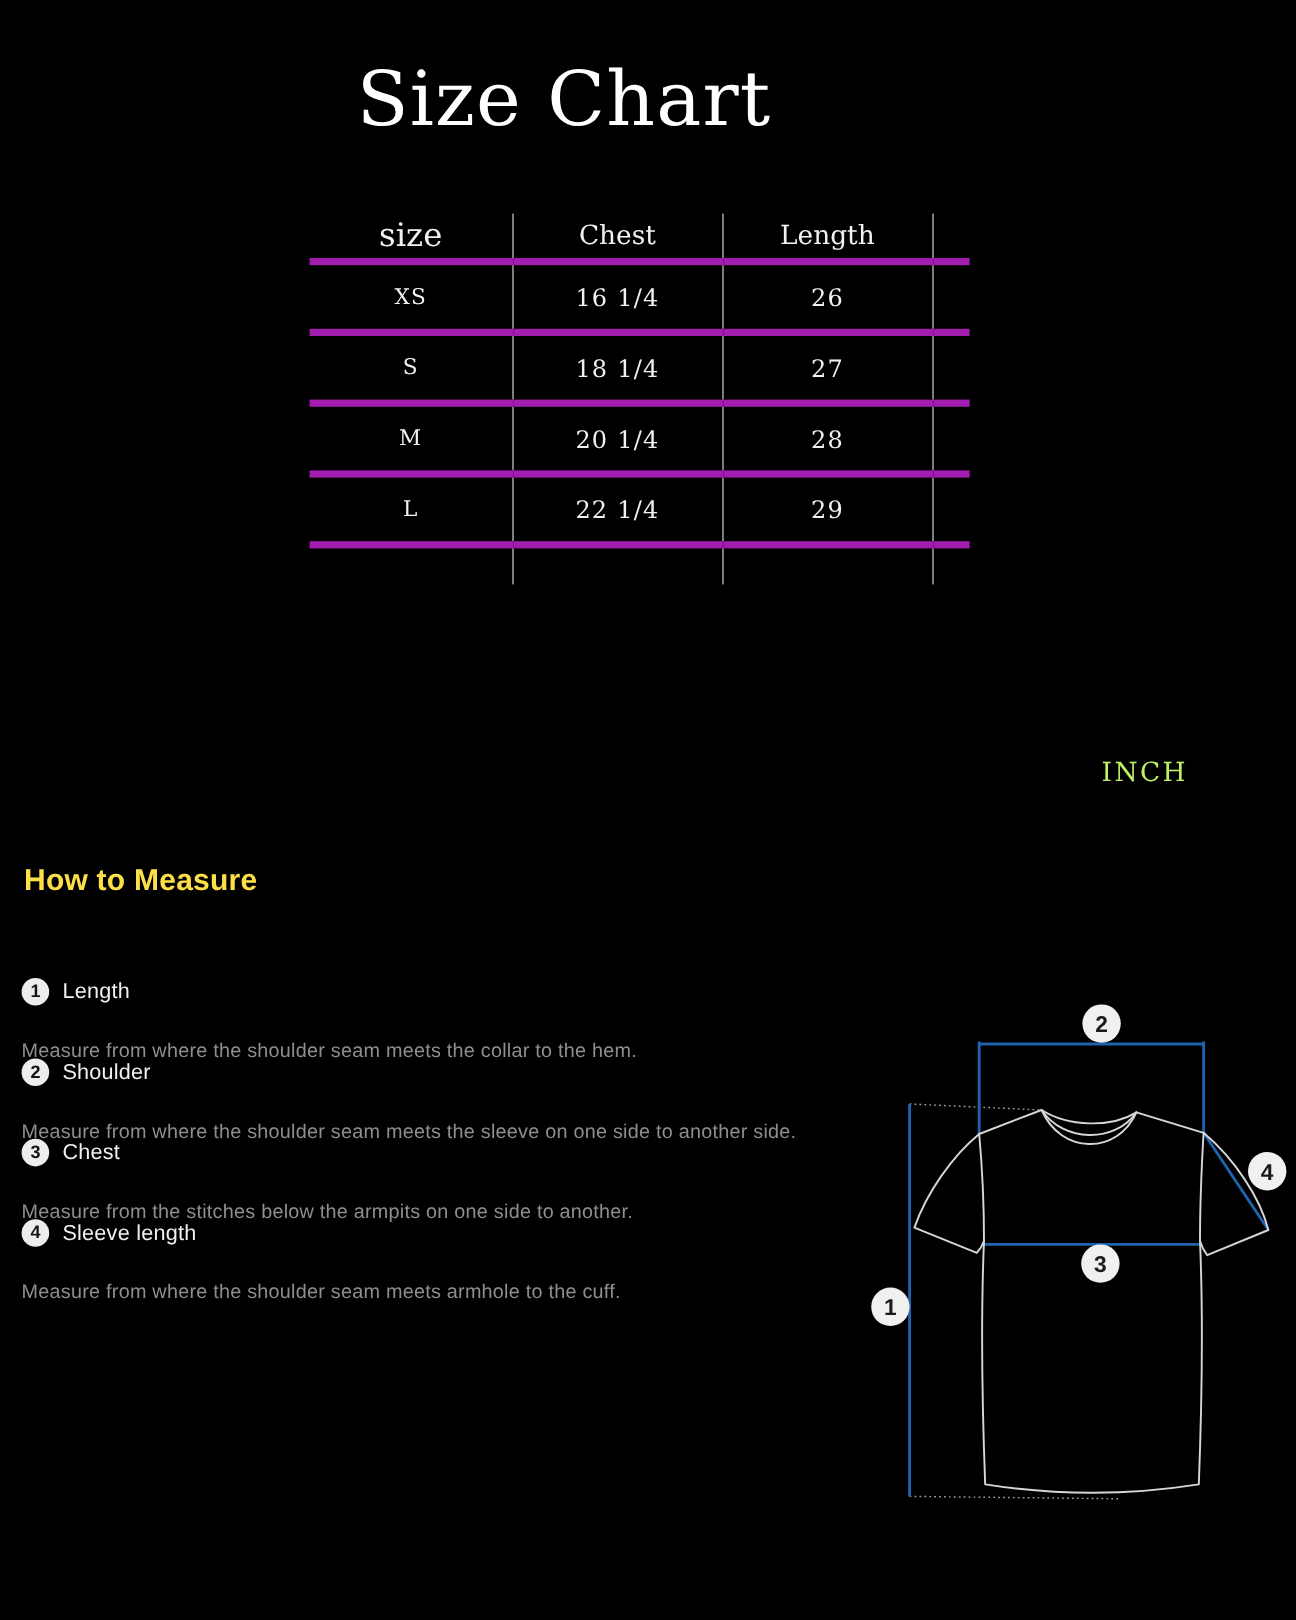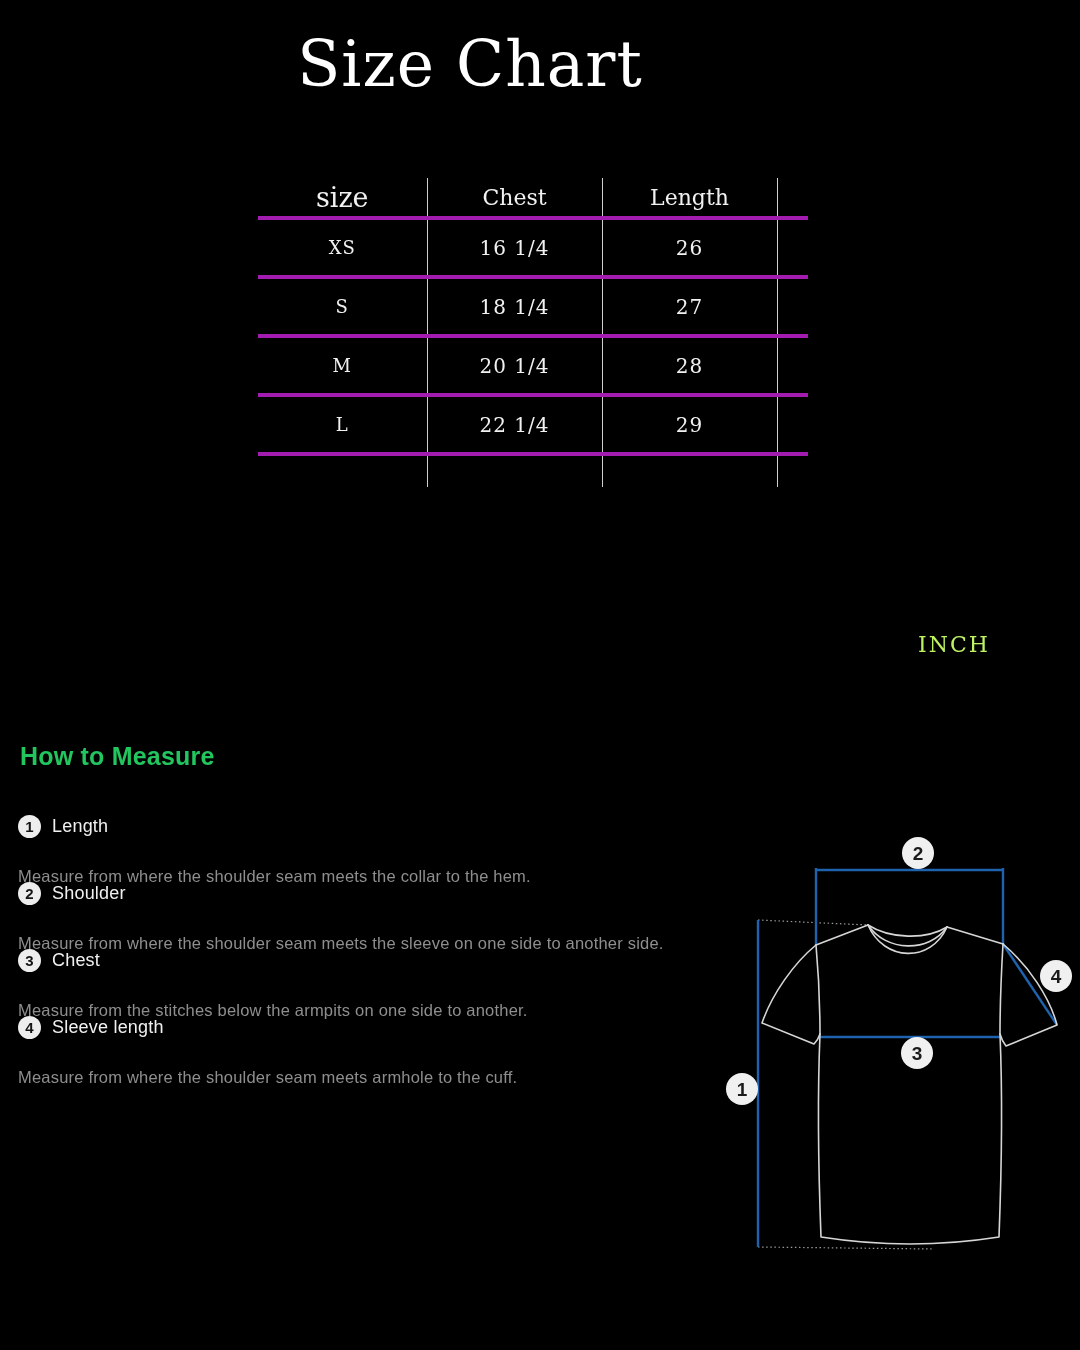--- a/index.html
+++ b/index.html
@@ -7,21 +7,21 @@
   body {
     position: relative;
     background: #000000;
     overflow: hidden;
     font-family: "Liberation Sans", sans-serif;
   }
 
   
   .chart-title {
     position: absolute;
-    top: 28px; left: 0; width: 940px;
+    top: 46px; left: 0; width: 940px;
     text-align: center;
     color: #ffffff;
     font-family: "DejaVu Serif", "Liberation Serif", serif;
     font-size: 63px;
     font-weight: 500;
     letter-spacing: 1px;
   }
 
   .size-table {
     position: absolute;
@@ -32,21 +32,21 @@
     color: #f1f1f1;
     font-family: "DejaVu Serif", "Liberation Serif", serif;
     text-align: center;
   }
   .size-table col.c-size   { width: 169px; }
   .size-table col.c-chest  { width: 175px; }
   .size-table col.c-length { width: 175px; }
   .size-table col.c-extra  { width: 31px;  }
   .size-table th, .size-table td {
     border-right: 1px solid #cfcfcf;
-    border-bottom: 4px solid #a21caf;
+    border-bottom: 6px solid #a21caf;
     font-weight: normal;
     vertical-align: middle;
     padding: 0;
   }
   .size-table th.extra-cell, .size-table td.extra-cell { border-right: none; }
   .size-table thead th { height: 40px; font-size: 22px; }
   .size-table thead th.size-head { font-size: 27px; }
   .size-table tbody td { height: 59px; font-size: 20px; letter-spacing: 1px; }
   .size-table tbody td.size-cell { font-size: 18px; }
   .size-table tr.trailer-row td { height: 33px; border-bottom: none; }
@@ -56,22 +56,22 @@
     left: 918px; top: 632px;
     color: #bef264;
     font-family: "DejaVu Serif", "Liberation Serif", serif;
     font-size: 22px;
     letter-spacing: 2px;
   }
 
   
   .htm-heading {
     position: absolute;
-    left: 20px; top: 742px;
-    color: #22c55e;
+    left: 20px; top: 720px;
+    color: #fde047;
     font-size: 25px;
     font-weight: bold;
     letter-spacing: 0.2px;
   }
   .steps {
     position: absolute;
     left: 18px; top: 815px;
     width: 690px;
   }
   .step { position: relative; height: 67px; }

